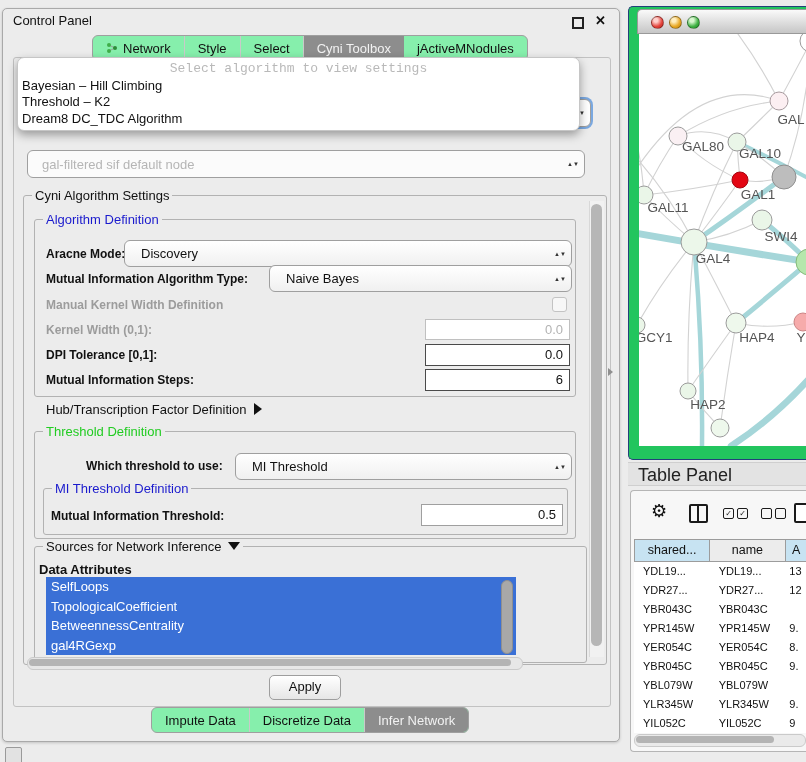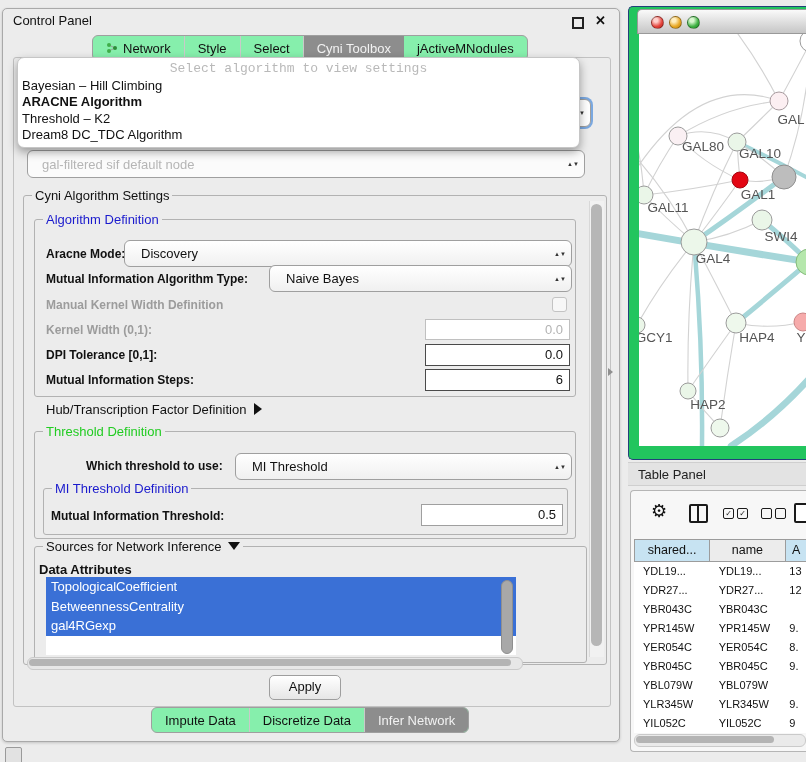--- a/index.html
+++ b/index.html
@@ -80,21 +80,21 @@
   .nw-titlebar{position:absolute;left:8px;top:2px;right:0;height:25px;background:linear-gradient(#fafafa,#c6c6c6);
       border:1px solid #999;border-right:none;border-radius:5px 0 0 0;box-sizing:border-box;}
   .light{position:absolute;top:6px;width:13px;height:13px;border-radius:50%;border:1px solid rgba(0,0,0,.35);box-sizing:border-box;}
   .light.red{left:13px;background:radial-gradient(circle at 35% 30%,#ffd0cc 0 18%,#e4443c 60%,#b5241f);}
   .light.yellow{left:31px;background:radial-gradient(circle at 35% 30%,#ffeebf 0 18%,#e8a723 60%,#b77f12);}
   .light.green{left:49px;background:radial-gradient(circle at 35% 30%,#d8f7cf 0 18%,#3fb143 60%,#1d8a24);}
   .nw-canvas{position:absolute;left:10px;top:27px;right:0;height:412px;background:#fff;overflow:hidden;}
 
   
   .tp-head{position:absolute;left:628px;top:462px;width:178px;height:24px;background:#e3e3e3;
-      border-top:1px solid #cfcfcf;border-bottom:1px solid #cfcfcf;font-size:13px;color:#222;line-height:24px;
+      border-top:1px solid #cfcfcf;border-bottom:1px solid #cfcfcf;font-size:18px;color:#222;line-height:24px;
       padding-left:10px;box-sizing:border-box;}
   .tp{position:absolute;left:630px;top:490px;width:176px;height:260px;background:#f7f7f7;
       border:1px solid #b5b5b5;border-right:none;border-radius:4px 0 0 4px;overflow:hidden;}
   .gear{position:absolute;left:20px;top:11px;font-size:18px;color:#111;line-height:18px;}
   .spliticon{position:absolute;left:58px;top:13px;width:15px;height:15px;border:2px solid #1a1a1a;border-radius:2px;}
   .spliticon:after{content:"";position:absolute;left:6px;top:0;width:2px;height:15px;background:#1a1a1a;}
   .chkpair{position:absolute;top:17px;display:flex;gap:3px;}
   .chkpair .bx{width:9px;height:9px;border:1.6px solid #1a1a1a;border-radius:2px;font-size:8px;line-height:9px;color:#1a1a1a;text-align:center;}
   .pageicon{position:absolute;left:163px;top:12px;width:20px;height:16px;border:2px solid #1a1a1a;border-radius:2px;background:#fff;}
   .tbl{position:absolute;left:3px;top:48px;right:0;}
@@ -154,21 +154,20 @@
     </div>
     <div class="combo-frag2">
       <span>gal-filtered sif default node</span>
       <span class="stepper">▲▼</span>
     </div>
 
     <div class="popup">
       <div class="popup-prompt">Select algorithm to view settings</div>
       <div id="popupList">
           <div class="popitem">Bayesian – Hill Climbing</div>
-          <div class="popitem bold">ARACNE Algorithm</div>
           <div class="popitem">Threshold – K2</div>
           <div class="popitem">Dream8 DC_TDC Algorithm</div>
         </div>
     </div>
 
     <div class="group" id="gSettings" style="left:20px;top:186px;width:582px;height:468px;background:#ececec;">
       <span class="group-label">Cyni Algorithm Settings</span>
       <div class="vscroll" style="right:2px;top:5px;height:456px;">
         <div class="vthumb" style="top:3px;height:442px;"></div>
       </div>
@@ -212,20 +211,21 @@
       <span class="group-label lbl-blue">MI Threshold Definition</span>
     </div>
     <div class="field" style="left:48px;top:500px;">Mutual Information Threshold:</div>
     <div class="inp" style="left:418px;top:495px;width:142px;height:22px;line-height:20px;border-color:#9f9f9f;">0.5</div>
 
     <div class="group" style="left:31px;top:537px;width:551px;height:115px;">
       <span class="group-label"><span>Sources for Network Inference</span><span class="arrow-down"></span></span>
     </div>
     <div class="field" style="left:36px;top:553px;font-size:13px;">Data Attributes</div>
     <div class="attlist" id="attrList">
+      <div class="att">SelfLoops</div>
         <div class="att">TopologicalCoefficient</div>
         <div class="att">BetweennessCentrality</div>
         <div class="att">gal4RGexp</div>
         <div class="listscroll"></div>
     </div>
     <div class="hscroll" style="left:24px;top:648px;width:494px;">
       <div class="hthumb" style="width:482px;"></div>
     </div>
 
     <div class="btn">Apply</div>

